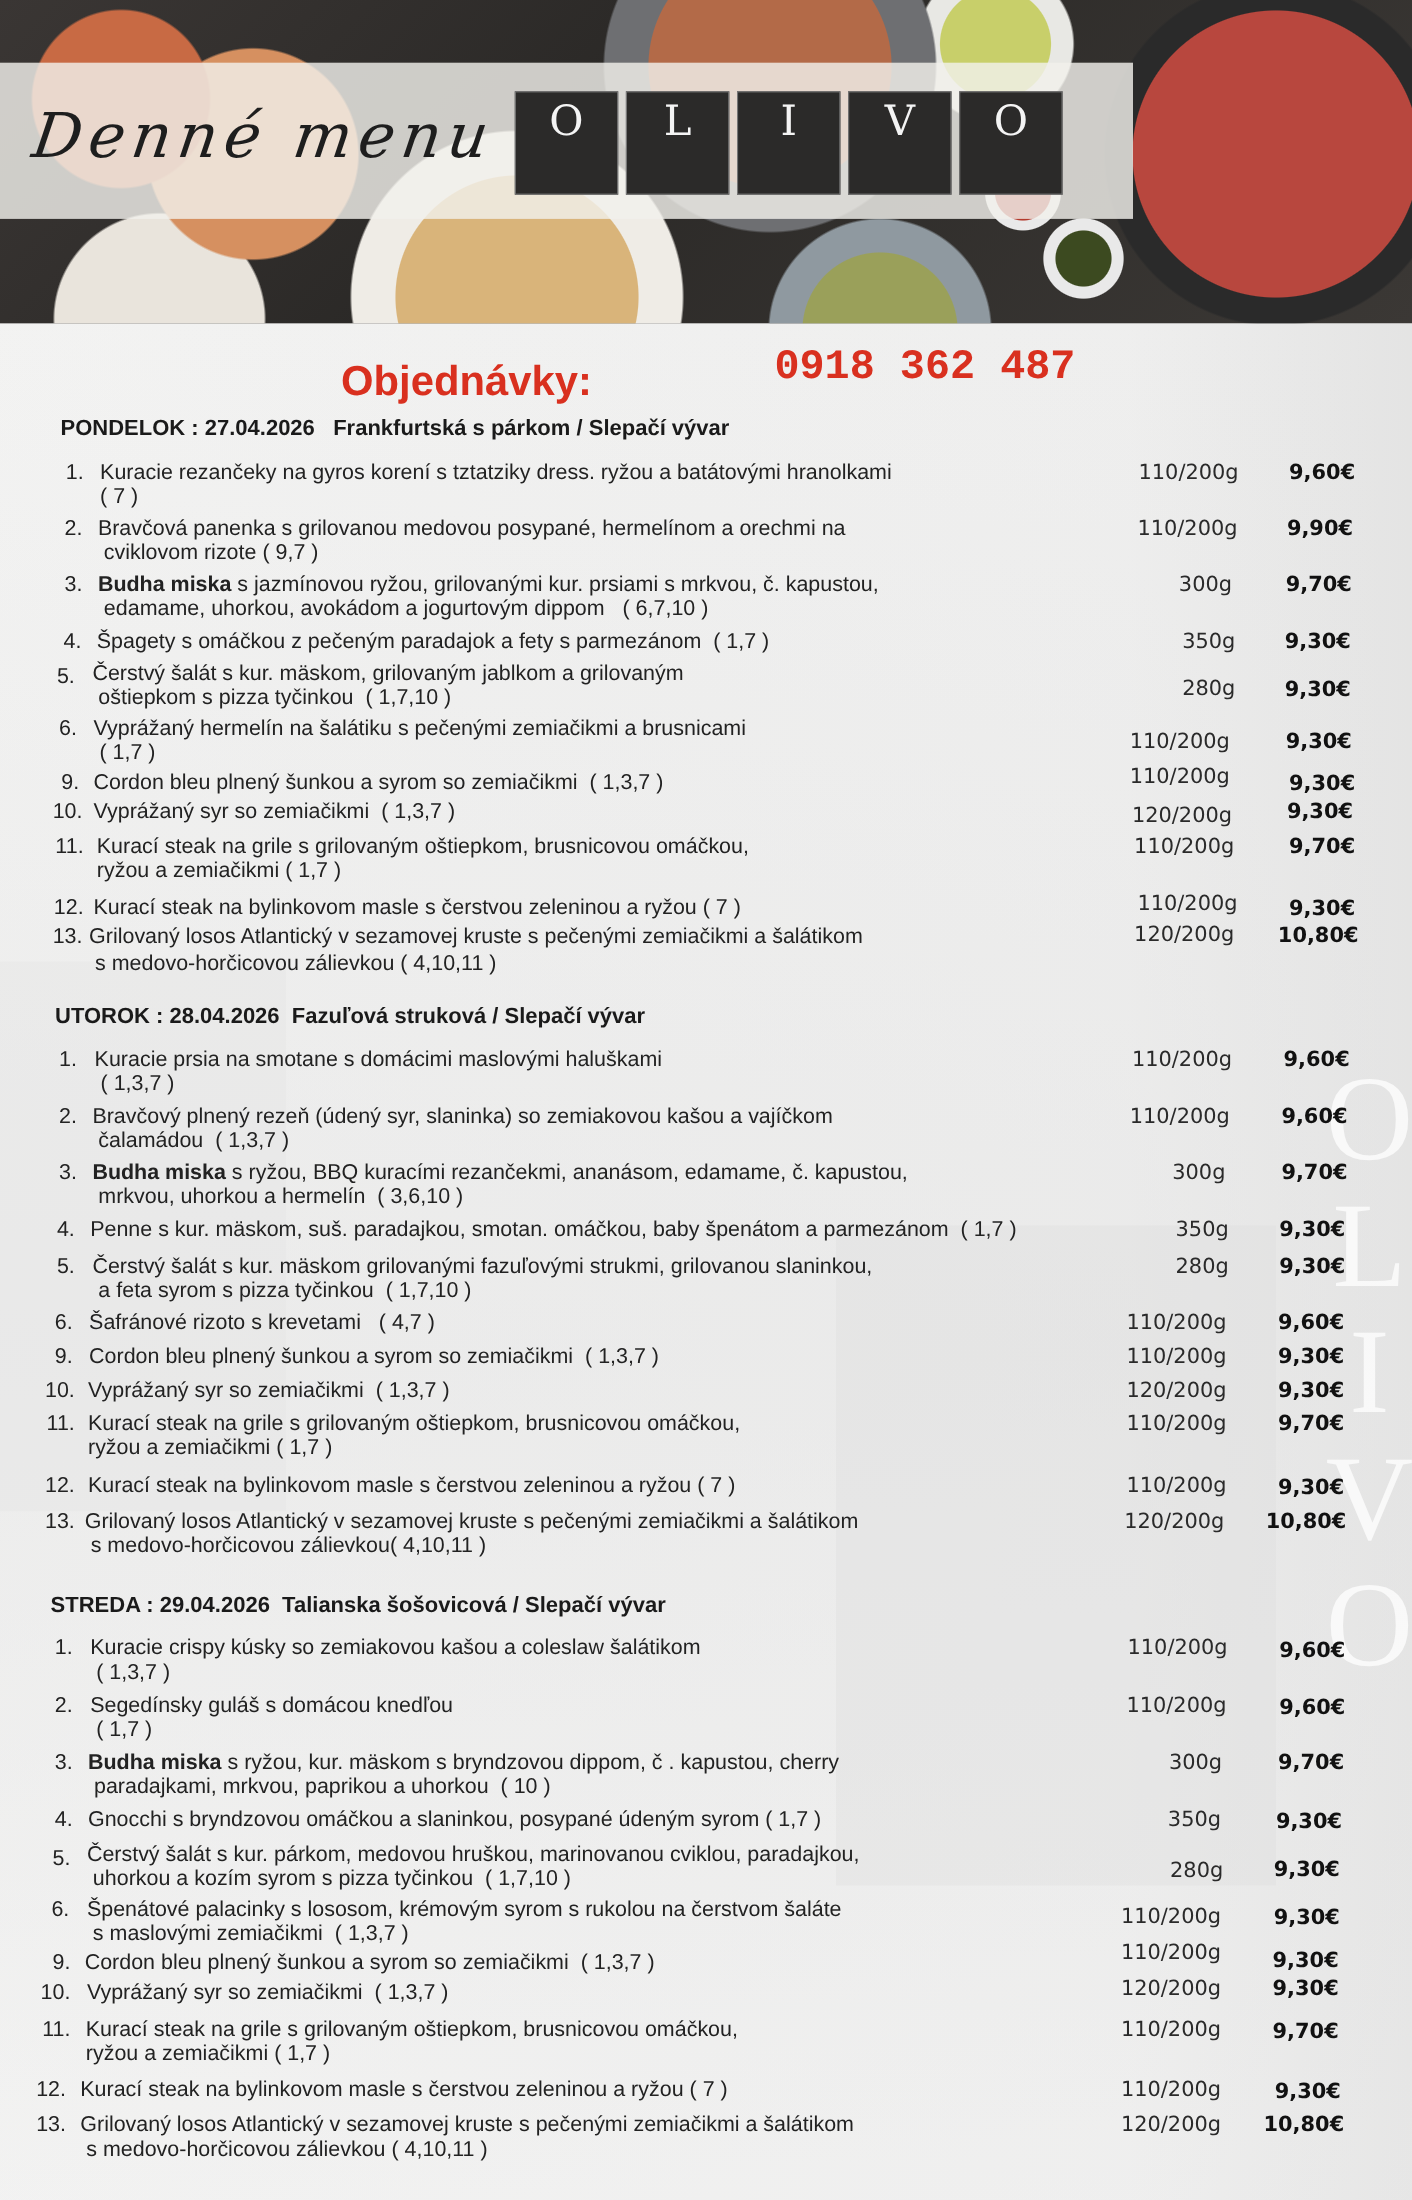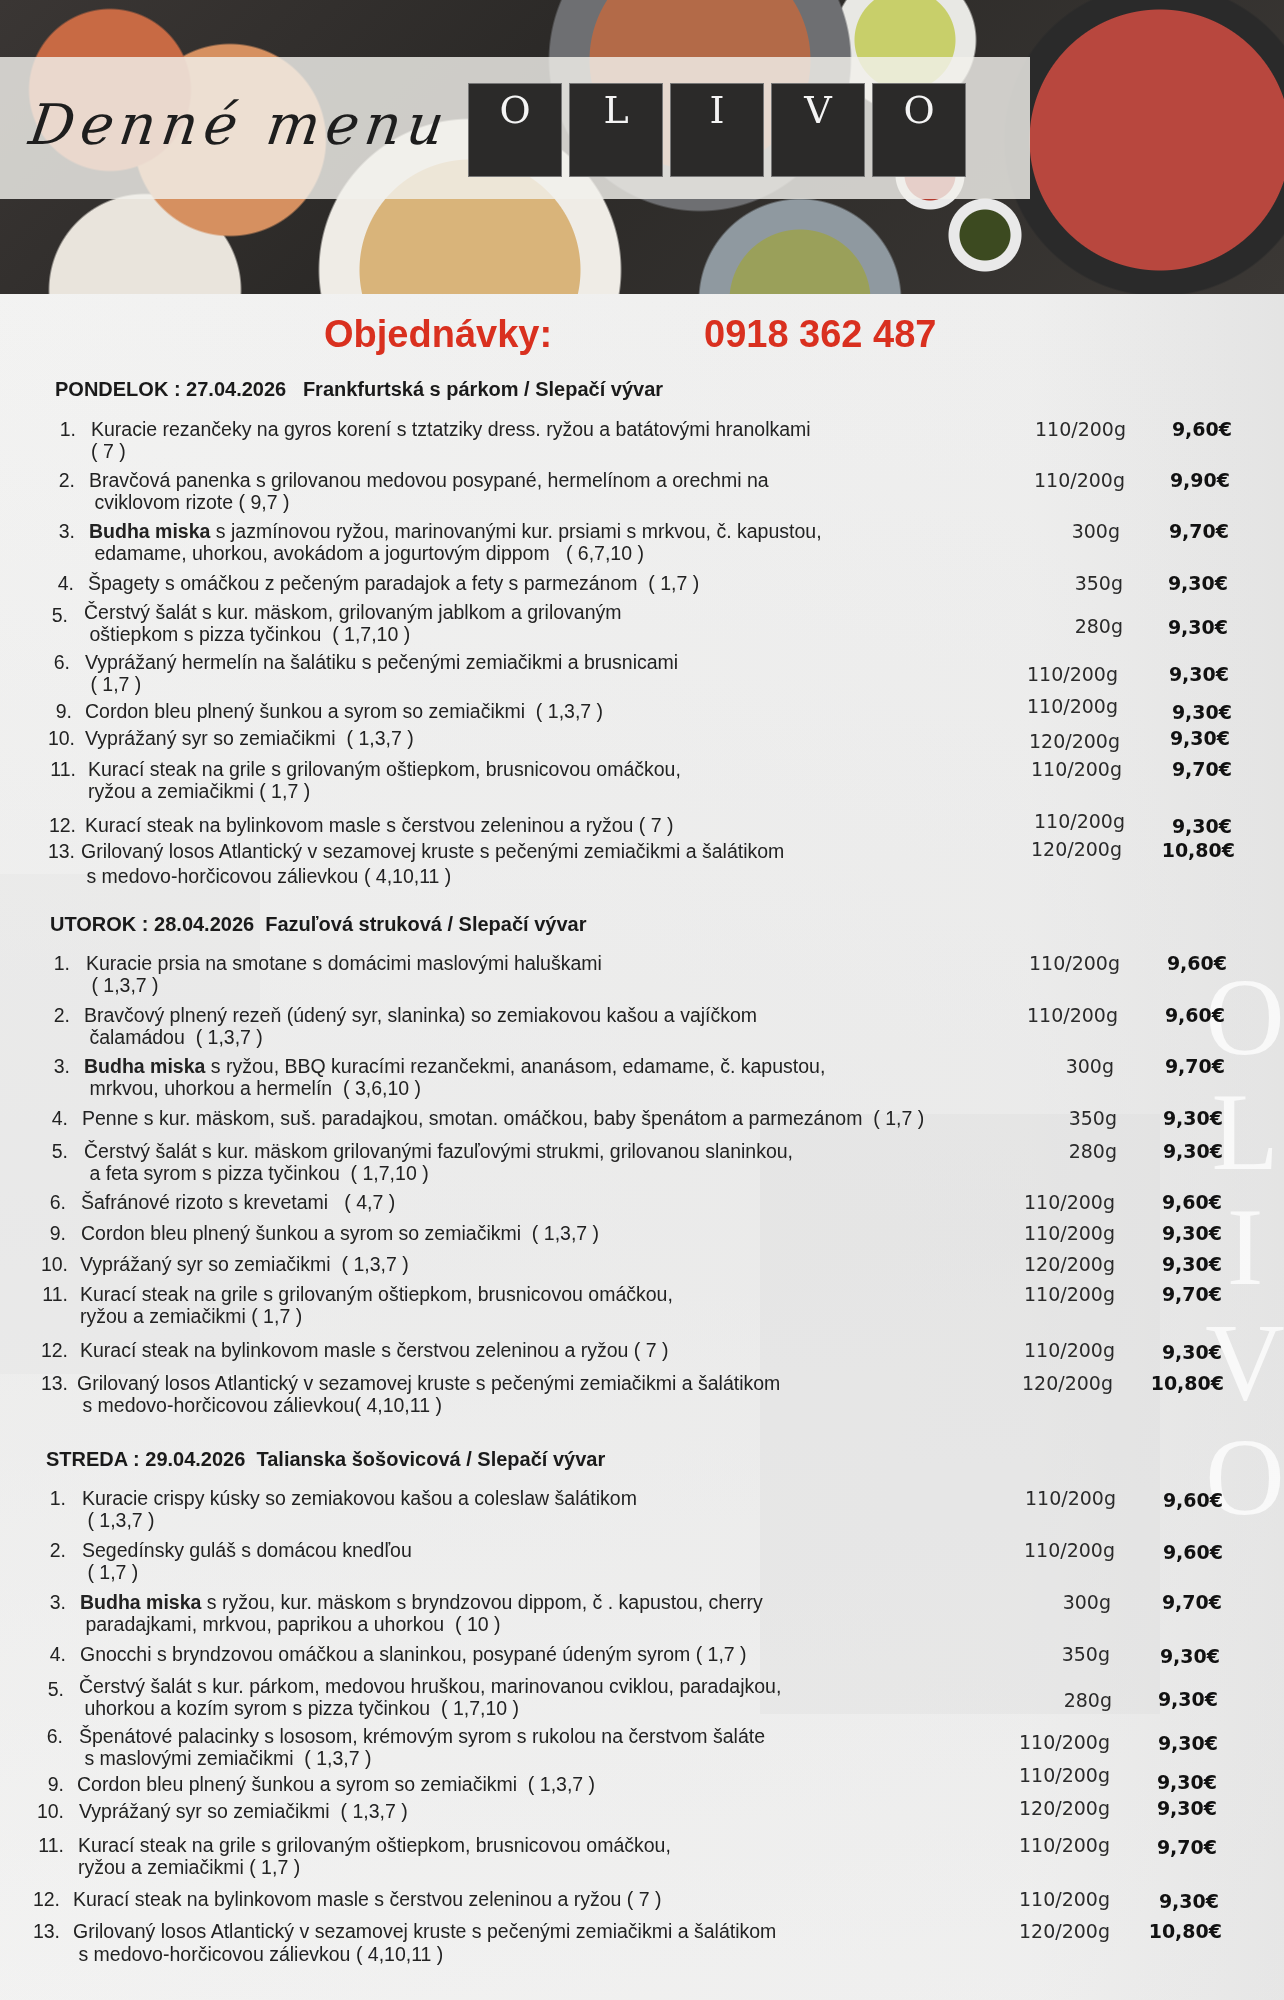--- a/index.html
+++ b/index.html
@@ -68,22 +68,22 @@
   }
   .ghost-block {
     position: absolute; background: rgba(220,220,220,0.35);
   }
   
   .order {
     position: absolute; top: 313px; left: 0; width: 1284px; height: 50px;
     color: #d9301f; font-weight: bold; font-size: 38px;
     font-family: "Liberation Sans", sans-serif;
   }
-  .order .label { position: absolute; left: 324px; }
-  .order .phone { position: absolute; left: 704px; }
+  .order .label { position: absolute; left: 310px; margin-top: 13px; }
+  .order .phone { position: absolute; left: 704px; font-family: Liberation Mono, monospace; }
   
   .day-head {
     position: absolute; font-weight: bold; font-size: 20px; color: #1a1a1a;
     font-family: "Liberation Sans", sans-serif;
     white-space: pre;
   }
   .item {
     position: absolute; left: 0; width: 1284px;
     font-size: 19.5px; line-height: 23px; color: #222;
     font-family: "Liberation Sans", sans-serif;
@@ -143,21 +143,21 @@
 </div>
 <div class="item" style="top:469px">
   <span class="num" style="left:41px">2.</span>
   <span class="desc" style="left:89px"><b></b><span>Bravčová panenka s grilovanou medovou posypané, hermelínom a orechmi na</span></span>
   <span class="desc" style="left:89px;top:22px"> cviklovom rizote ( 9,7 )</span>
   <span class="weight" style="left:1005px">110/200g</span>
   <span class="price" style="left:1120px">9,90€</span>
 </div>
 <div class="item" style="top:520px">
   <span class="num" style="left:41px">3.</span>
-  <span class="desc" style="left:89px"><b>Budha miska</b><span> s jazmínovou ryžou, marinovanými kur. prsiami s mrkvou, č. kapustou,</span></span>
+  <span class="desc" style="left:89px"><b>Budha miska</b><span> s jazmínovou ryžou, grilovanými kur. prsiami s mrkvou, č. kapustou,</span></span>
   <span class="desc" style="left:89px;top:22px"> edamame, uhorkou, avokádom a jogurtovým dippom   ( 6,7,10 )</span>
   <span class="weight" style="left:1000px">300g</span>
   <span class="price" style="left:1119px">9,70€</span>
 </div>
 <div class="item" style="top:572px">
   <span class="num" style="left:40px">4.</span>
   <span class="desc" style="left:88px"><b></b><span>Špagety s omáčkou z pečeným paradajok a fety s parmezánom  ( 1,7 )</span></span>
   <span class="weight" style="left:1003px">350g</span>
   <span class="price" style="left:1118px">9,30€</span>
 </div>

